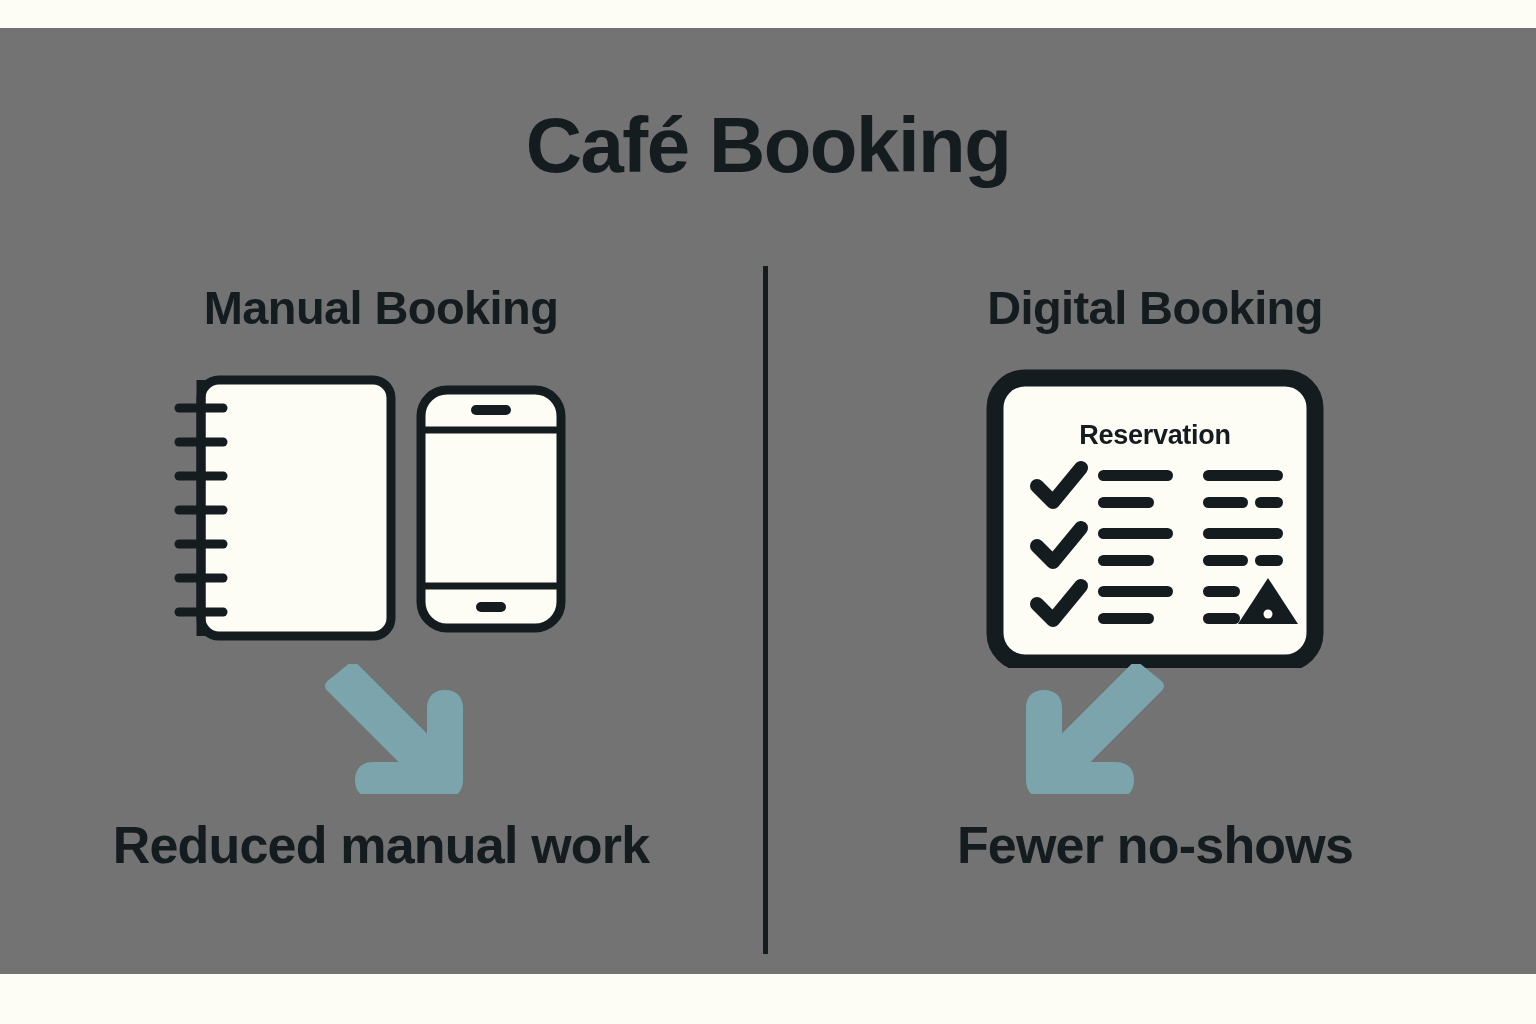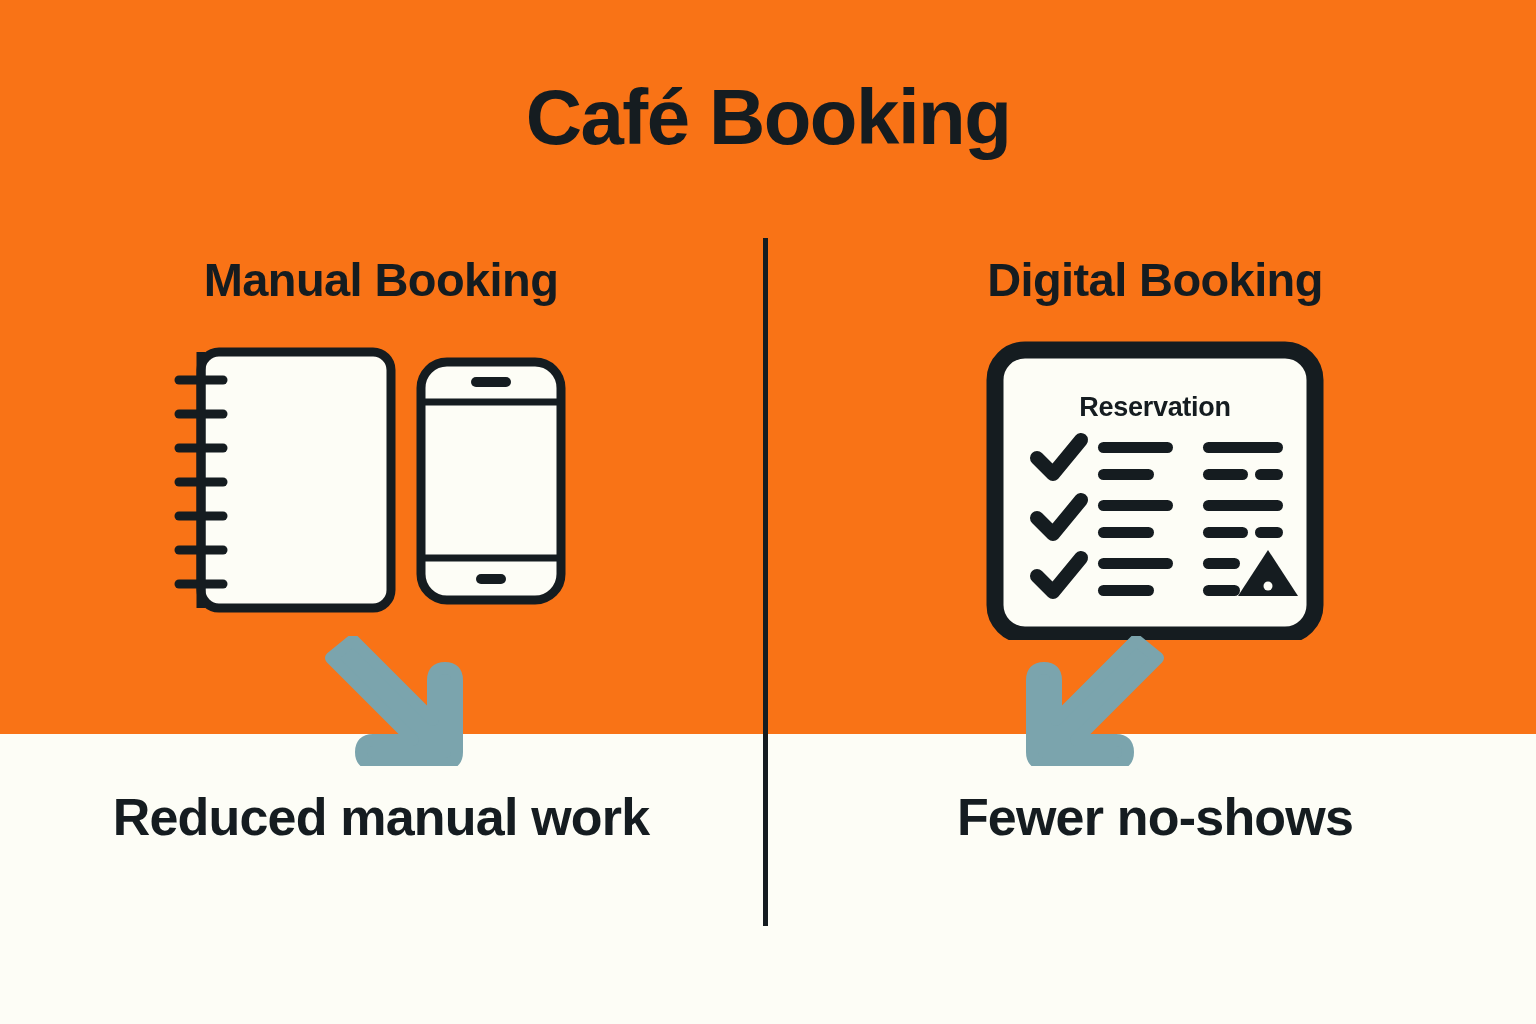--- a/index.html
+++ b/index.html
@@ -9,22 +9,23 @@
   body {
     width: 1536px;
     height: 1024px;
     background: #fdfdf6;
     font-family: "Liberation Sans", sans-serif;
     overflow: hidden;
   }
   .canvas {
     position: relative;
     width: 1536px;
-    height: 734px;
-    background: #f97316;
+    height: 946px;
+    background: #737373;
+    margin-top: 28px;
   }
 
   
   .page-title {
     position: absolute;
     top: 78px;
     left: 0;
     width: 1536px;
     text-align: center;
     font-size: 78px;

